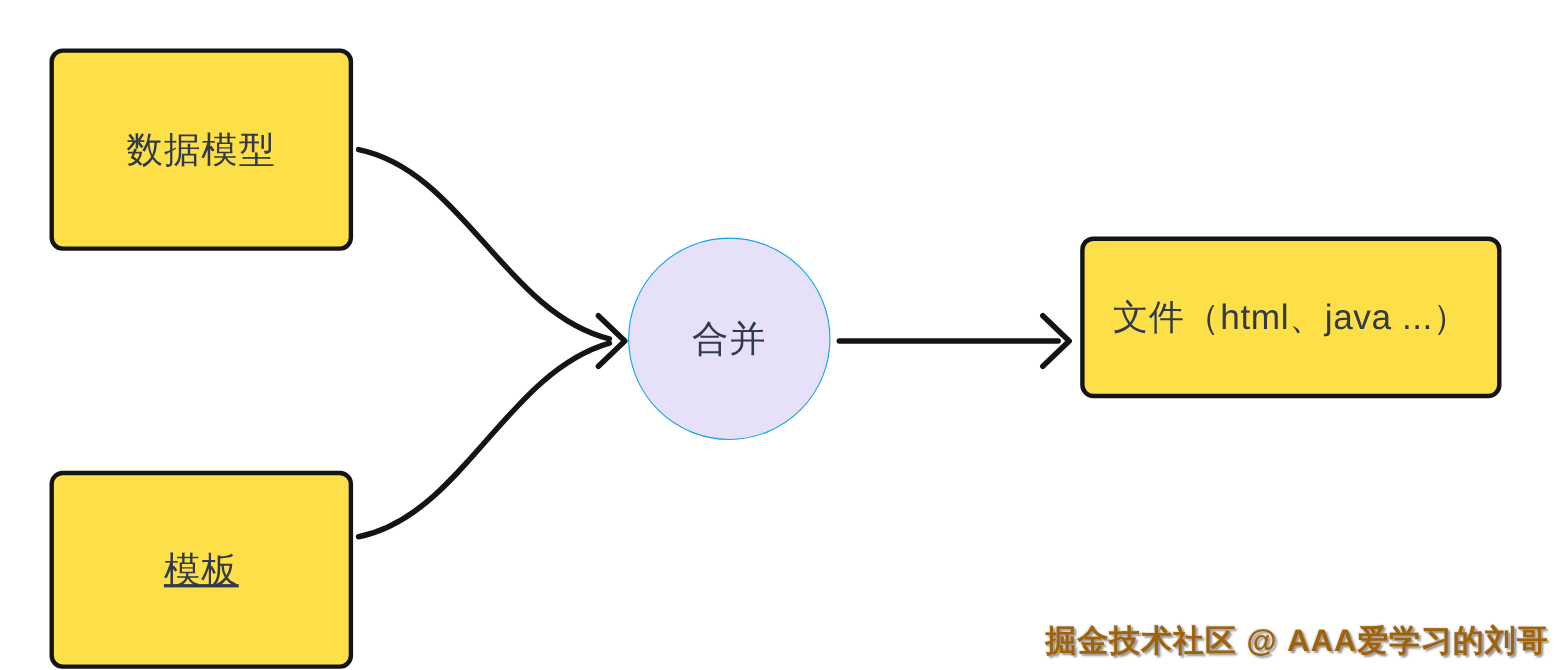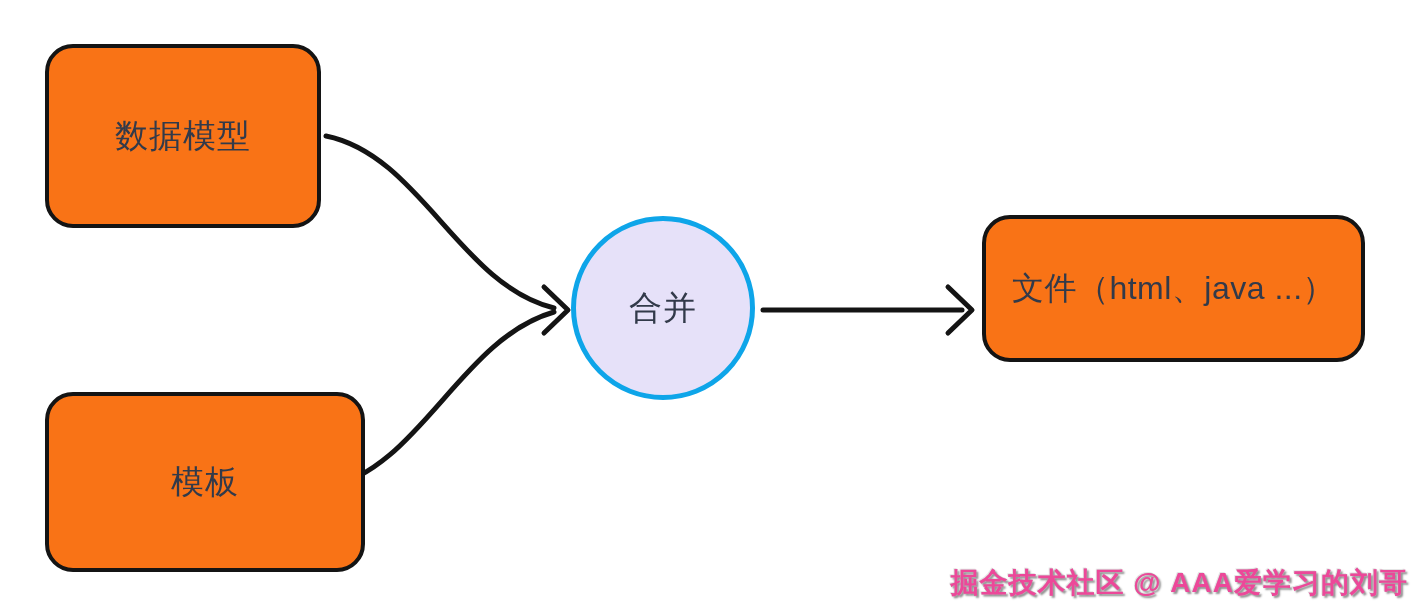--- a/index.html
+++ b/index.html
@@ -28,62 +28,63 @@
     box-sizing: border-box;
     display: flex;
     align-items: center;
     justify-content: center;
     color: #323a4a;
     font-size: 33px;
     letter-spacing: 1px;
     text-align: center;
   }
   .box {
-    background: #f97316;
+    background: #fde047;
     border: 4px solid #141414;
-    border-radius: 28px;
+    border-radius: 12px;
     text-align: right;
   }
   .node-data-model {
     left: 45px;
     top: 44px;
     width: 276px;
     height: 184px;
   }
   .node-template {
     left: 45px;
-    top: 392px;
-    width: 320px;
+    top: 428px;
+    width: 276px;
     height: 180px;
+    text-decoration: underline;
   }
   .node-merge {
     left: 571px;
     top: 216px;
     width: 184px;
     height: 184px;
     background: #e6e1f9;
-    border: 5px solid #0ea5e9;
+    border: 1px solid #0ea5e9;
     border-radius: 50%;
   }
   .node-output {
     left: 982px;
     top: 215px;
     width: 383px;
     height: 147px;
     font-size: 32px;
     letter-spacing: 0.5px;
   }
   .watermark {
     position: absolute;
     right: 7px;
     bottom: 7px;
     font-size: 28px;
     font-weight: bold;
     letter-spacing: 1px;
-    color: #ec4899;
+    color: #a16207;
     text-shadow: 0 0 1px #b5b5b5, 2px 2px 2px #8f8f8f, -1px -1px 0 #e9e9e9;
     white-space: nowrap;
     text-align: center;
   }
 </style>
 </head>
 <body>
 
 <div class="canvas">
 

